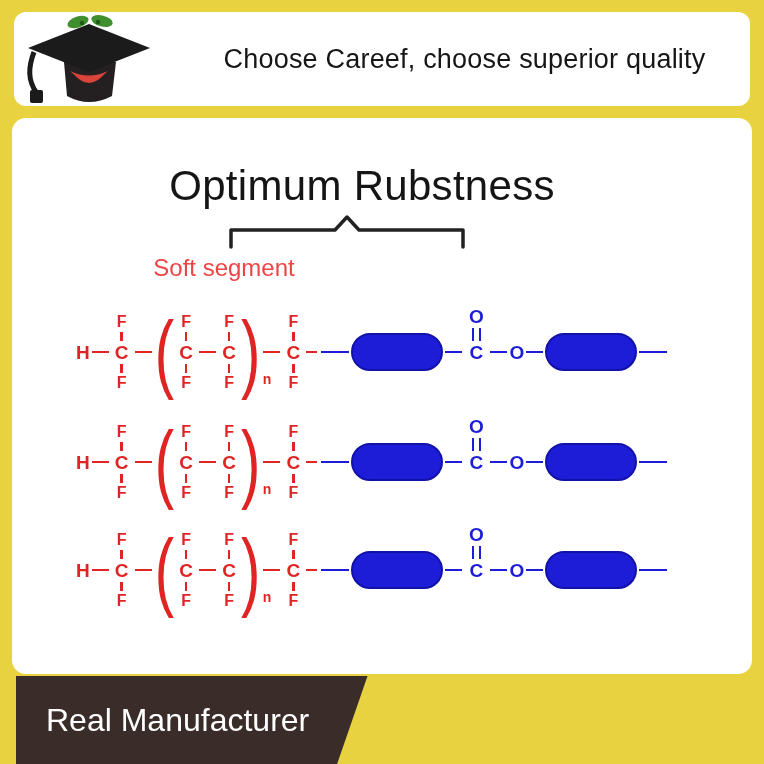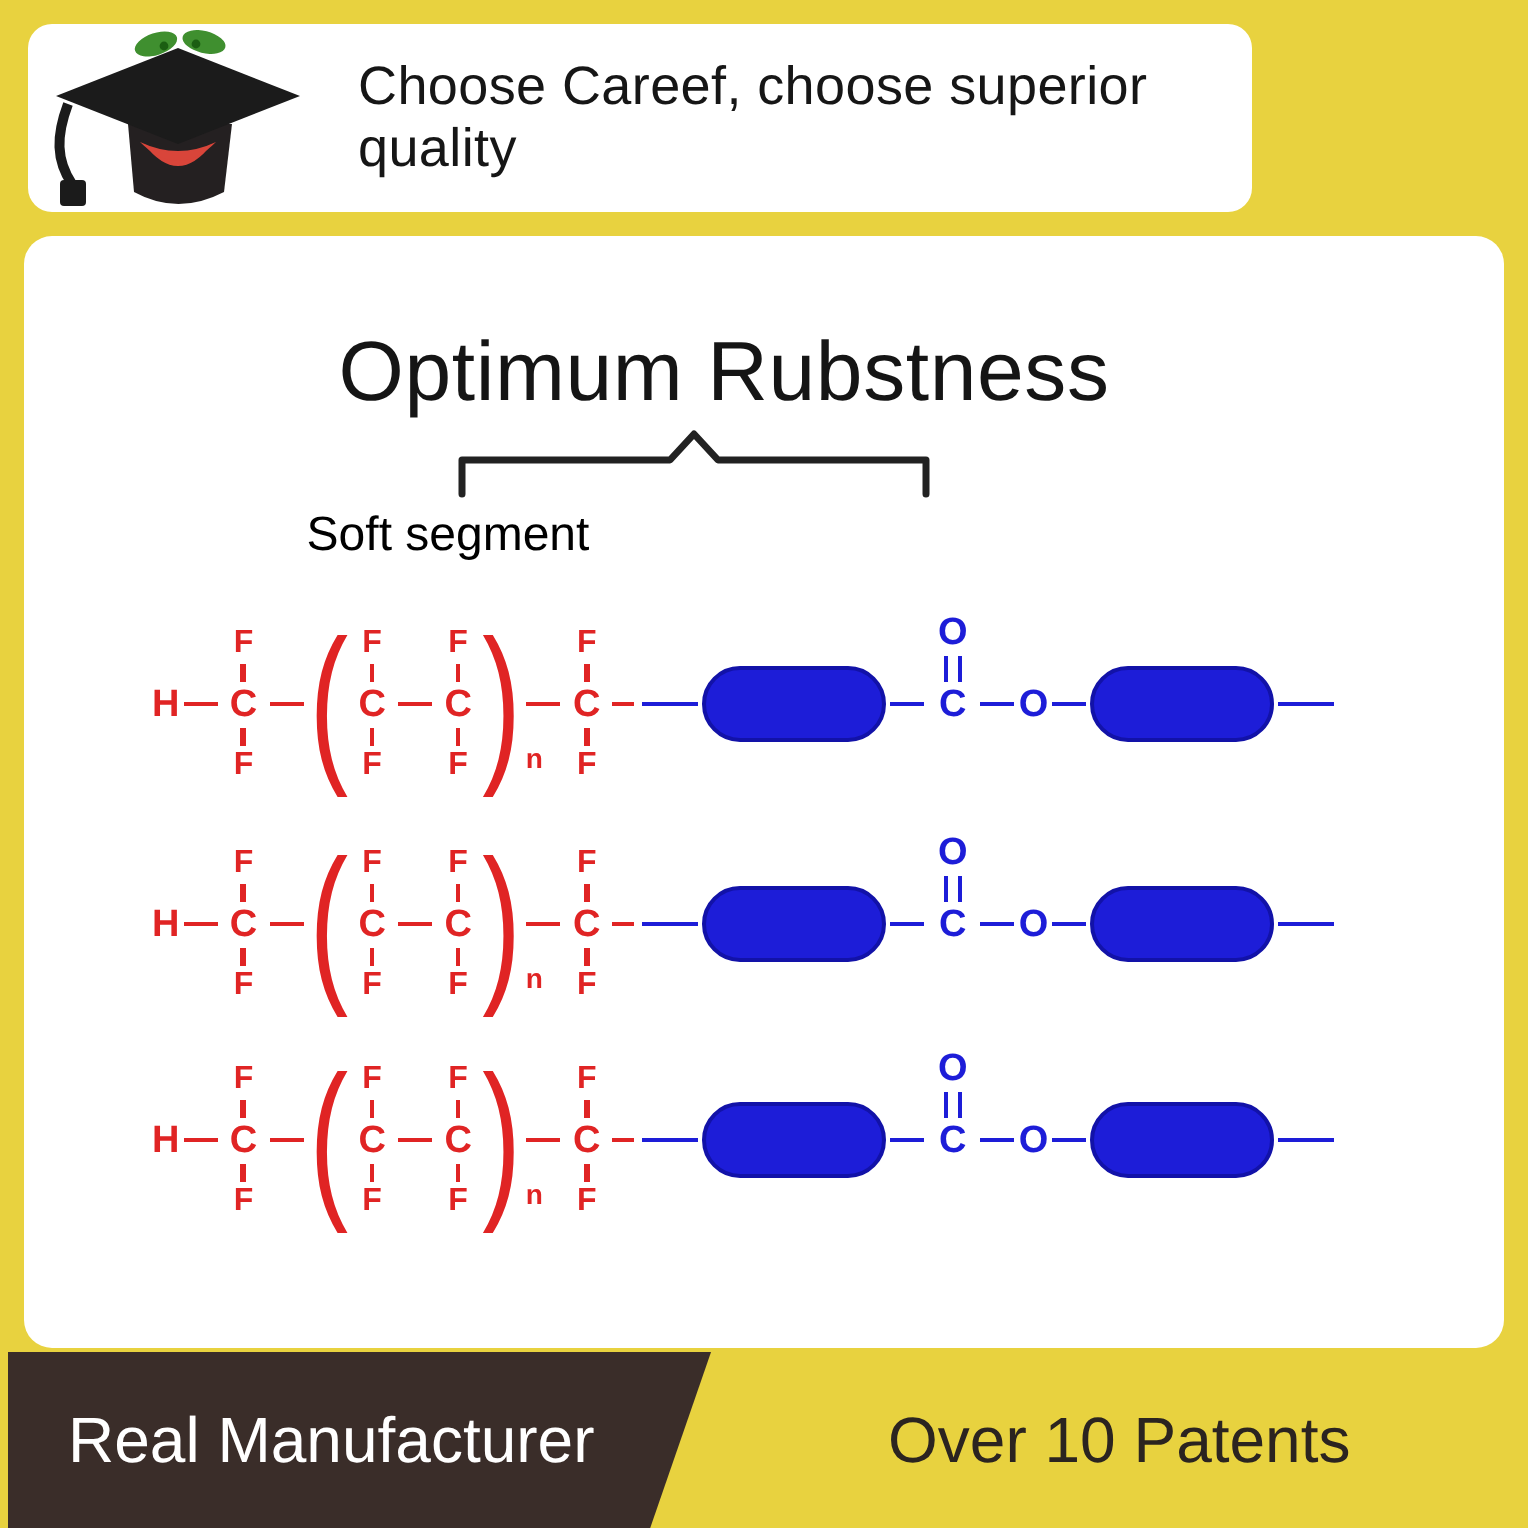--- a/index.html
+++ b/index.html
@@ -6,40 +6,40 @@
   html,body{width:764px;height:764px}
   body{
     position:relative;
     background:var(--yellow,#e8d23f);
     font-family:"Liberation Sans","DejaVu Sans",sans-serif;
     overflow:hidden;
   }
 
   
   .header-box{
-    position:absolute;left:14px;top:12px;width:612px;height:94px;
+    position:absolute;left:14px;top:12px;width:736px;height:94px;
     background:#ffffff;border-radius:12px;
     display:flex;align-items:center;justify-content:center;
     padding-left:165px;
   }
   .tagline{font-size:27px;color:#161616;letter-spacing:.2px}
   .logo{position:absolute;left:20px;top:10px;width:138px;height:108px}
 
   
   .main-box{
     position:absolute;left:12px;top:118px;width:740px;height:556px;
     background:#ffffff;border-radius:14px;
   }
   .title{
     position:absolute;top:44px;left:0;width:700px;text-align:center;
     font-size:42px;font-weight:500;color:#151515;letter-spacing:.3px;
   }
   .brace{position:absolute;left:216px;top:96px}
   .seg-label{
-    position:absolute;top:136px;font-size:24px;font-weight:500;color:#000000;
+    position:absolute;top:136px;font-size:24px;font-weight:500;color:#ef4444;
     transform:translateX(-50%);white-space:nowrap;
   }
   .seg-label.soft{left:212px}
   .seg-label.hard{left:456px}
 
   
   .mol-row{position:absolute;left:64px;height:120px;display:flex;align-items:center}
   .atom{font-weight:700;font-size:19px;line-height:1;flex:none}
   .red{color:var(--red,#e02424)}
   .blue{color:var(--blue,#1d1dd8)}
@@ -68,21 +68,21 @@
   }
   .co-unit{display:flex;flex-direction:column;align-items:center;width:24px;flex:none}
   .dbond{
     width:9px;height:13px;margin:2px 0;
     border-left:2.5px solid var(--blue,#1d1dd8);
     border-right:2.5px solid var(--blue,#1d1dd8);
   }
   .co-spacer{height:36px;width:2px;visibility:hidden}
 
   
-  .footer{position:absolute;left:4px;bottom:0;width:676px;height:88px;background:var(--yellow,#e8d23f)}
+  .footer{position:absolute;left:16px;bottom:0;width:676px;height:88px;background:var(--yellow,#e8d23f)}
   .footer-dark{
     position:absolute;inset:0;background:var(--dark,#3a2d29);
     clip-path:polygon(0 0,52% 0,47.5% 100%,0 100%);
   }
   .footer-text{position:absolute;top:0;height:88px;display:flex;align-items:center;font-size:32px;white-space:nowrap}
   .footer-left{left:30px;color:#ffffff}
   .footer-right{left:440px;color:#2b2420}
 </style>
 </head>
 <body>
@@ -307,14 +307,13 @@
     <span class="hbond blue-b"></span>
     <span class="cylinder"></span>
     <span class="hbond blue-b long"></span>
   </div>
     </div>
 </div>
 
 <div class="footer">
   <div class="footer-dark"></div>
   <div class="footer-text footer-left">Real Manufacturer</div>
-  <div class="footer-text footer-right">Over 10 Patents</div>
 </div>
 
 </body></html>

